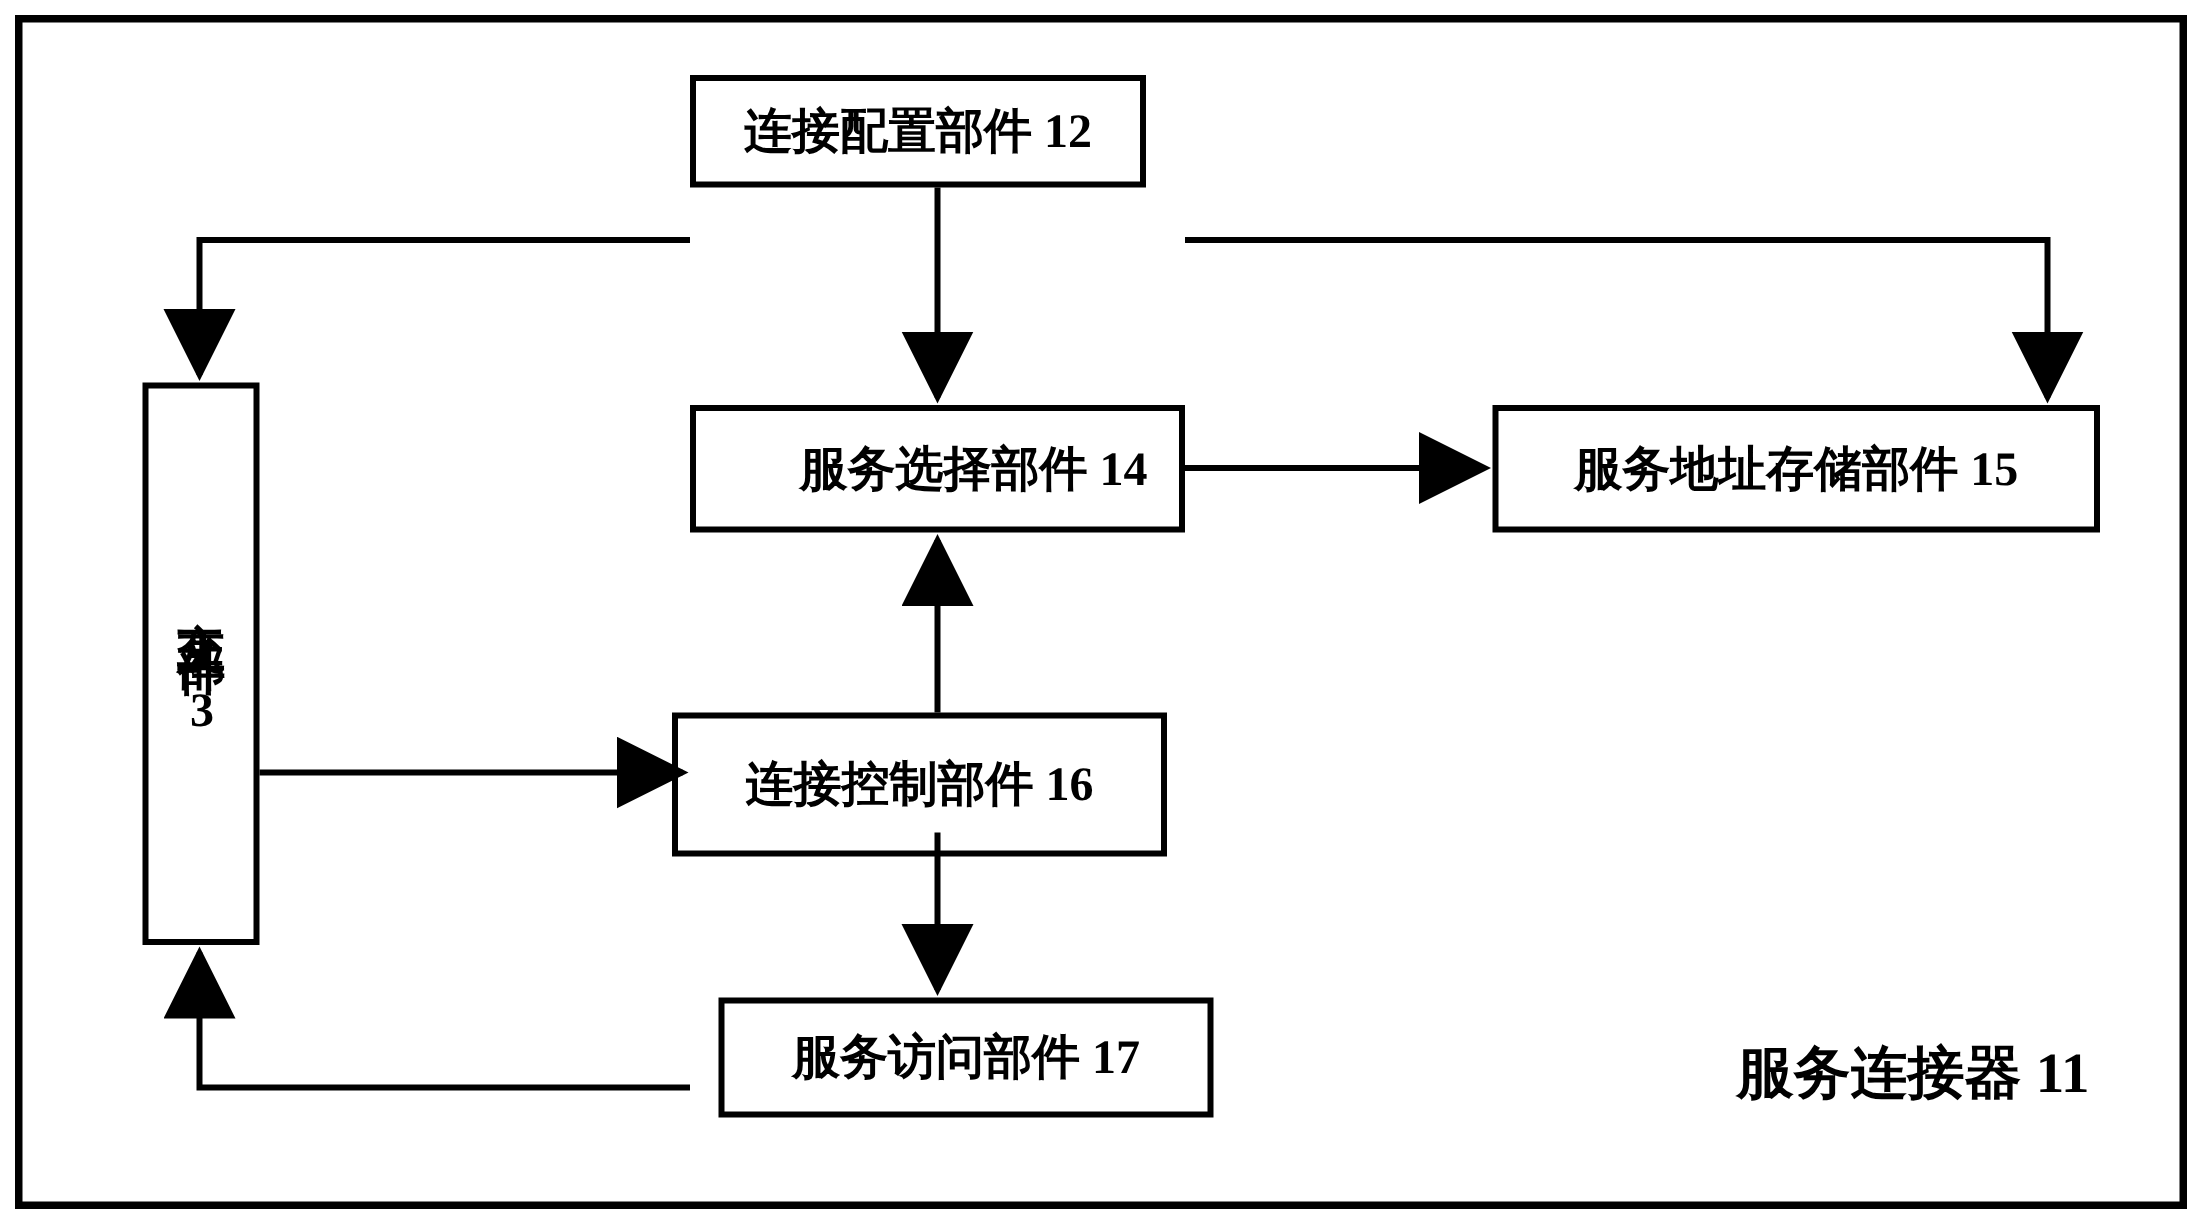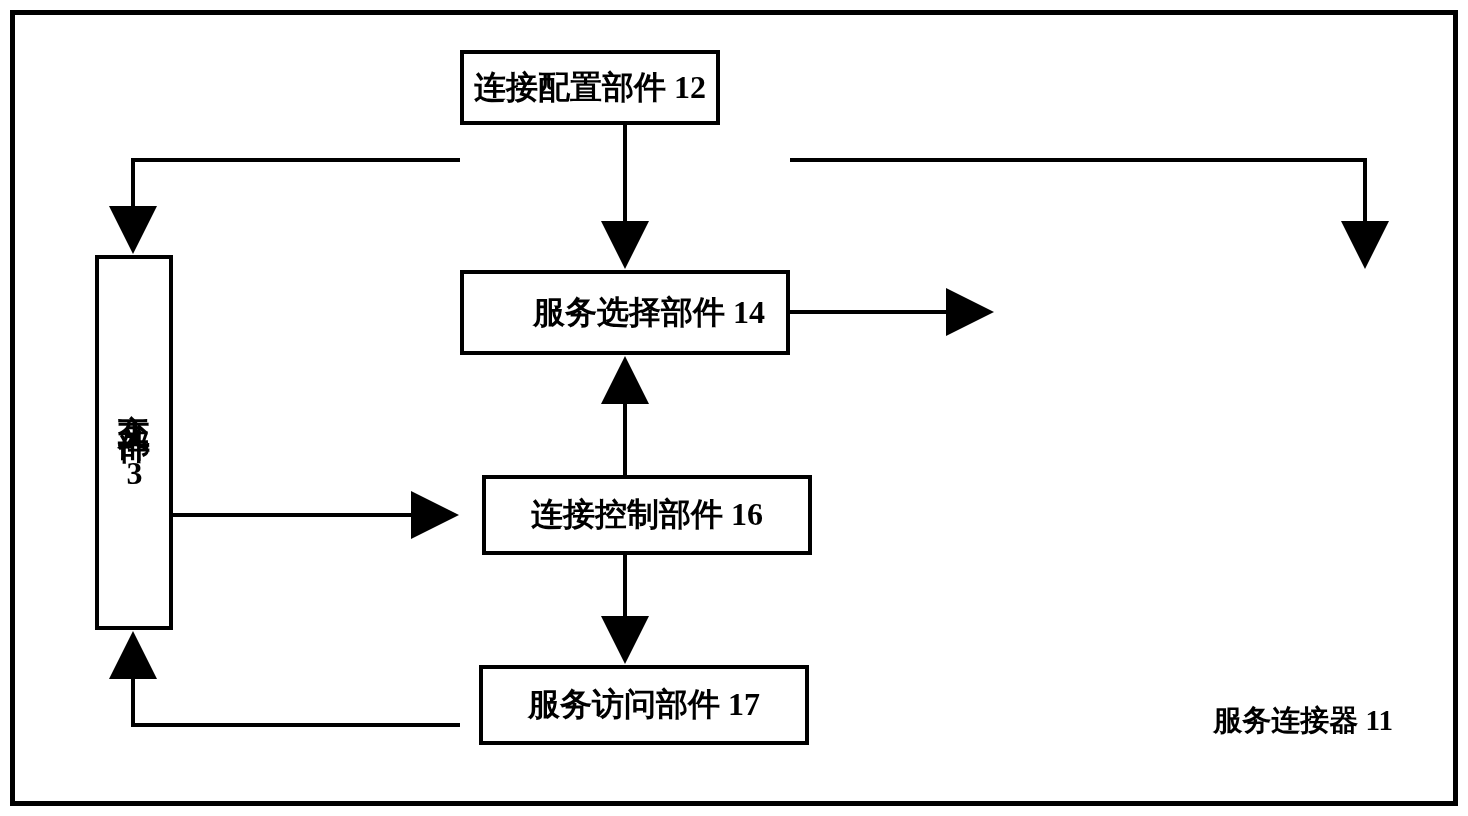--- a/index.html
+++ b/index.html
@@ -31,45 +31,46 @@
     line-height: 1.1;
   }
   .vbox {
     writing-mode: vertical-rl;
     text-orientation: upright;
     letter-spacing: 6px;
     font-size: 32px;
   }
   .label-free {
     position: absolute;
-    font-size: 29px;
+    font-size: 38px;
     font-weight: bold;
   }
   svg.arrows {
     position: absolute;
     left: 0; top: 0;
     width: 1448px; height: 796px;
     pointer-events: none;
   }
 </style>
 </head>
 <body>
 
 <div class="outer-frame">
 
-  <div class="box" style="left:445px; top:35px; width:260px; height:75px;font-family:Liberation Serif, serif;">连接配置部件 12</div>
+  <div class="box" style="left:445px; top:35px; width:304px; height:75px;font-family:Liberation Serif, serif;">连接配置部件 12</div>
 
   <div class="box" style="left:80px; top:240px; width:78px; height:375px;">
     <span class="vbox">交互部件13</span>
   </div>
 
   <div class="box" style="left:445px; top:255px; width:330px; height:85px;padding-left:48px;">服务选择部件 14</div>
 
+  <div class="box" style="left:980px; top:255px; width:405px; height:85px;">服务地址存储部件 15</div>
 
-  <div class="box" style="left:467px; top:460px; width:330px; height:80px;">连接控制部件 16</div>
+  <div class="box" style="left:433px; top:460px; width:330px; height:96px;">连接控制部件 16</div>
 
   <div class="box" style="left:464px; top:650px; width:330px; height:80px;">服务访问部件 17</div>
 
   <div class="label-free" style="right:60px; bottom:60px;">服务连接器 11</div>
 
   <svg class="arrows">
     <defs>
       <marker id="ah" markerWidth="14" markerHeight="14" refX="11" refY="6" orient="auto">
         <path d="M0,0 L12,6 L0,12 Z" fill="#000"></path>
       </marker>

